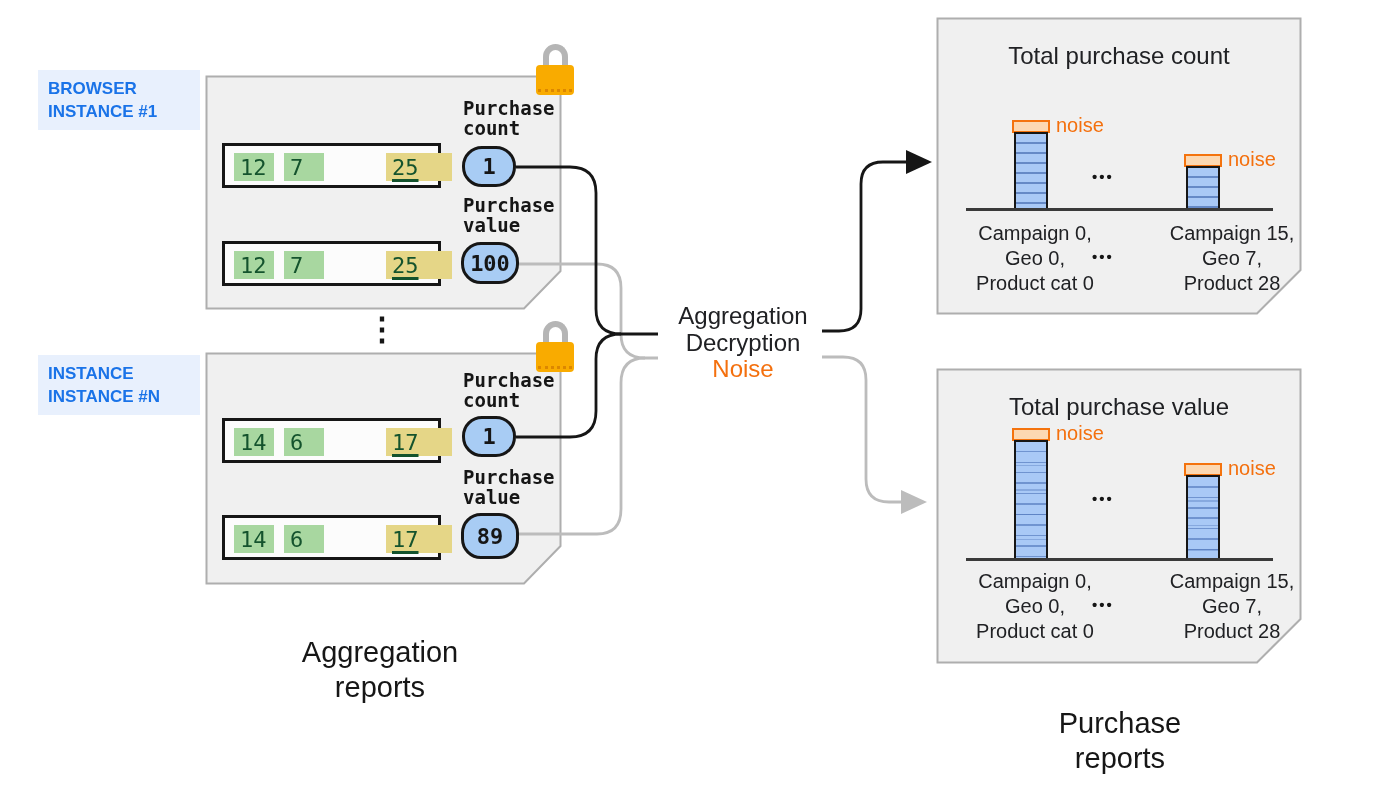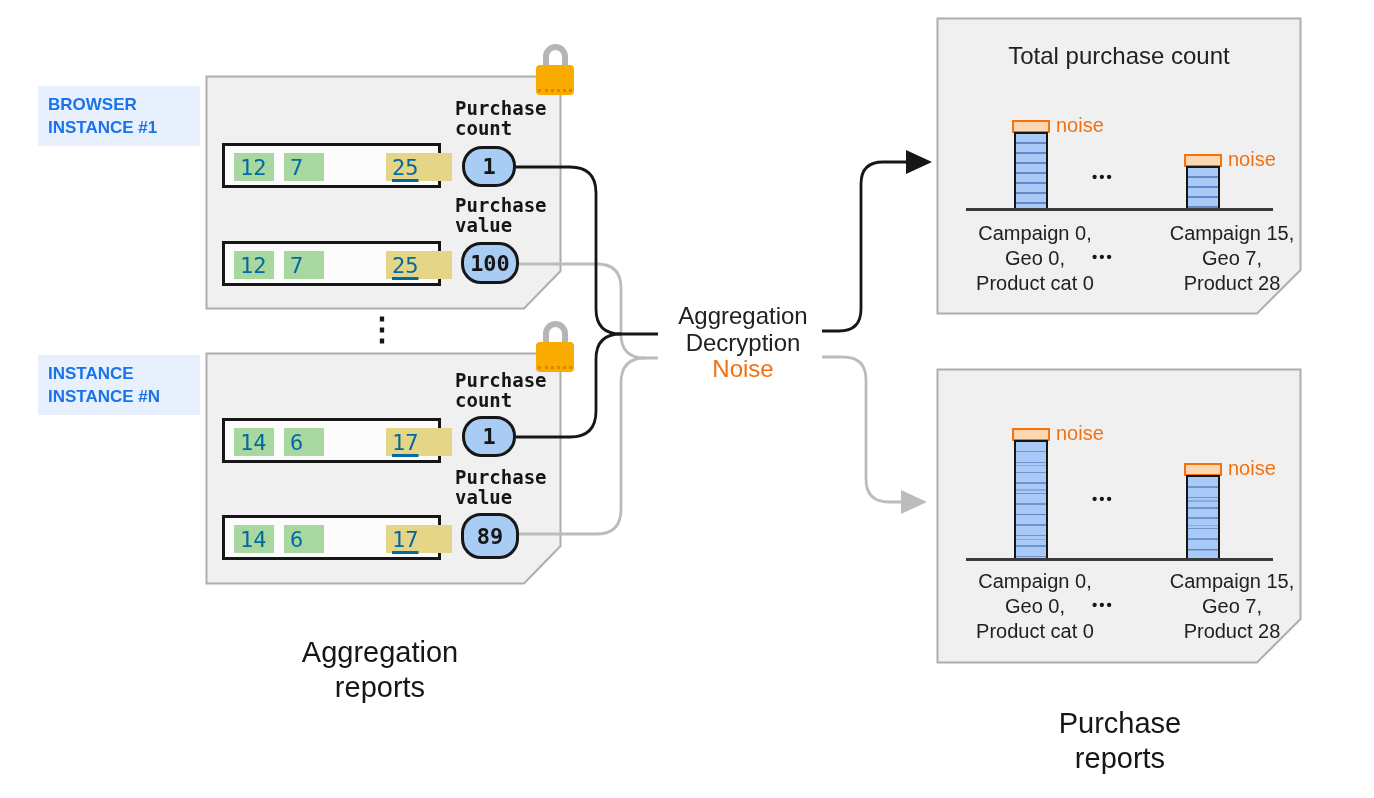--- a/index.html
+++ b/index.html
@@ -11,27 +11,27 @@
   
   .instance-tag{background:#e8f0fd;color:#1a73e8;font-weight:bold;font-size:17px;
                 line-height:23px;padding:7px 0 0 10px;box-sizing:border-box;width:162px;height:60px;}
 
   
   .card-svg path{fill:#f0f0f0;stroke:#aeaeae;stroke-width:2;}
 
   
   .data-row{background:#fcfcfc;border:3px solid #161616;box-sizing:border-box;width:219px;height:45px;}
   .cell{position:absolute;top:7px;height:28px;box-sizing:border-box;padding:2px 0 0 6px;
-        font-family:"DejaVu Sans Mono",monospace;font-size:22px;color:#0369a1;}
+        font-family:"DejaVu Sans Mono",monospace;font-size:22px;color:#14532d;}
   .cell.green{background:#a8d7a0;width:40px;}
   .cell.yellow{background:#e5d687;width:66px;}
   .cell.u{text-decoration:underline;text-decoration-thickness:2.5px;text-underline-offset:4px;}
 
   .metric-label{width:104px;font-family:"DejaVu Sans Mono",monospace;font-weight:bold;
-                font-size:19px;line-height:19.5px;color:#161616;}
+                font-size:19px;line-height:19.5px;color:#161616;margin-left:8px;}
   .pill{background:#a8ccf4;border:3px solid #161616;border-radius:20px;box-sizing:border-box;
         display:flex;align-items:center;justify-content:center;
         font-family:"DejaVu Sans Mono",monospace;font-weight:bold;font-size:22px;color:#161616;z-index:6;}
 
   
   .lock{z-index:7;width:38px;}
   .lock-shackle{width:13px;height:20px;border:6px solid #b5b5b5;border-bottom:none;
                 border-radius:13px 13px 0 0;margin:0 auto;}
   .lock-body{width:38px;height:30px;background:#f9ab00;border-radius:4px;margin-top:-5px;position:relative;}
   .lock-body::after{content:"";position:absolute;left:2px;right:2px;bottom:3px;
@@ -83,21 +83,21 @@
     </g>
     <polygon points="901,490 927,502 901,514" fill="#bcbcbc"></polygon>
     <g fill="none" stroke="#161616" stroke-width="2.8">
       <path d="M516,167 H570 Q596,167 596,193 V309 Q596,334 621,334 H658"></path>
       <path d="M516,437 H570 Q596,437 596,411 V359 Q596,334 621,334"></path>
       <path d="M822,331 H839 Q861,331 861,309 V184 Q861,162 883,162 H906"></path>
     </g>
     <polygon points="906,150 932,162 906,174" fill="#161616"></polygon>
   </svg>
 
-  <div class="abs instance-tag" style="left:38px;top:86px;">BROWSER INSTANCE #1</div>
+  <div class="abs instance-tag" style="left:38px;top:70px;">BROWSER INSTANCE #1</div>
   <div class="abs instance-tag" style="left:38px;top:355px;">INSTANCE INSTANCE #N</div>
 
   <div class="abs lock" style="left:536px;top:44px;">
     <div class="lock-shackle"></div>
     <div class="lock-body"></div>
   </div>
   <div class="abs lock" style="left:536px;top:321px;">
     <div class="lock-shackle"></div>
     <div class="lock-body"></div>
   </div>
@@ -154,20 +154,21 @@
     <div>Geo 0,</div>
     <div>Product cat 0</div>
   </div>
   <div class="abs dots" style="left:1092px;top:248px;">•••</div>
   <div class="abs axis-label" style="left:1152px;top:221px;">
     <div>Campaign 15,</div>
     <div>Geo 7,</div>
     <div>Product 28</div>
   </div>
 
+  <div class="abs chart-title" style="left:936px;top:393px;">Total purchase value</div>
   <div class="abs noise-cap" style="left:1012px;top:428px;width:38px;height:13px;"></div>
   <div class="abs bar value" style="left:1014px;top:440px;width:34px;height:119px;"></div>
   <div class="abs noise-text" style="left:1056px;top:422px;">noise</div>
   <div class="abs dots" style="left:1092px;top:490px;">•••</div>
   <div class="abs noise-cap" style="left:1184px;top:463px;width:38px;height:13px;"></div>
   <div class="abs bar value" style="left:1186px;top:475px;width:34px;height:84px;"></div>
   <div class="abs noise-text" style="left:1228px;top:457px;">noise</div>
   <div class="abs axis" style="left:966px;top:558px;width:307px;"></div>
   <div class="abs axis-label" style="left:955px;top:569px;">
     <div>Campaign 0,</div>

